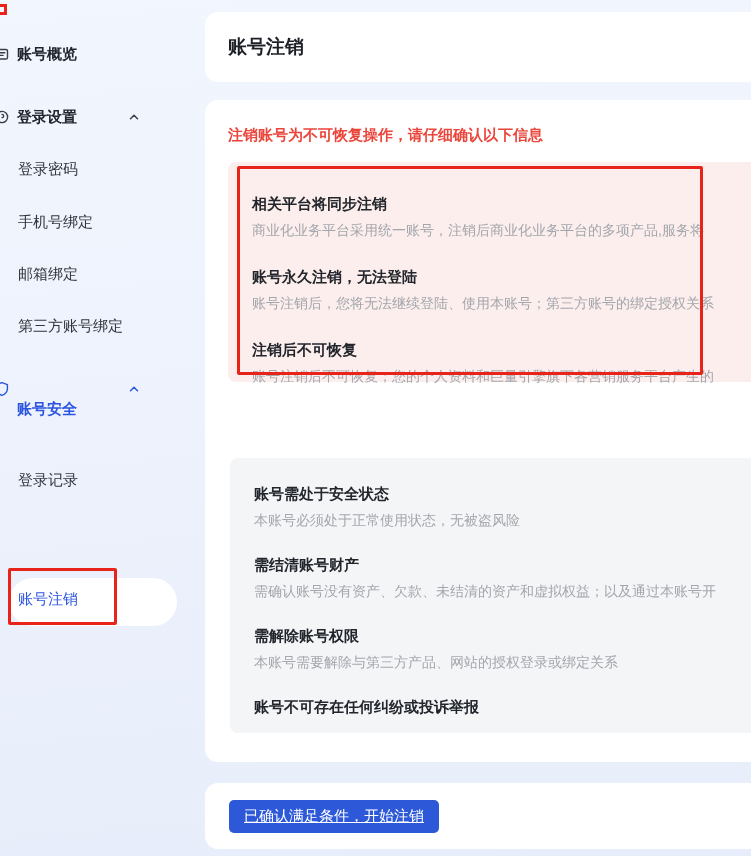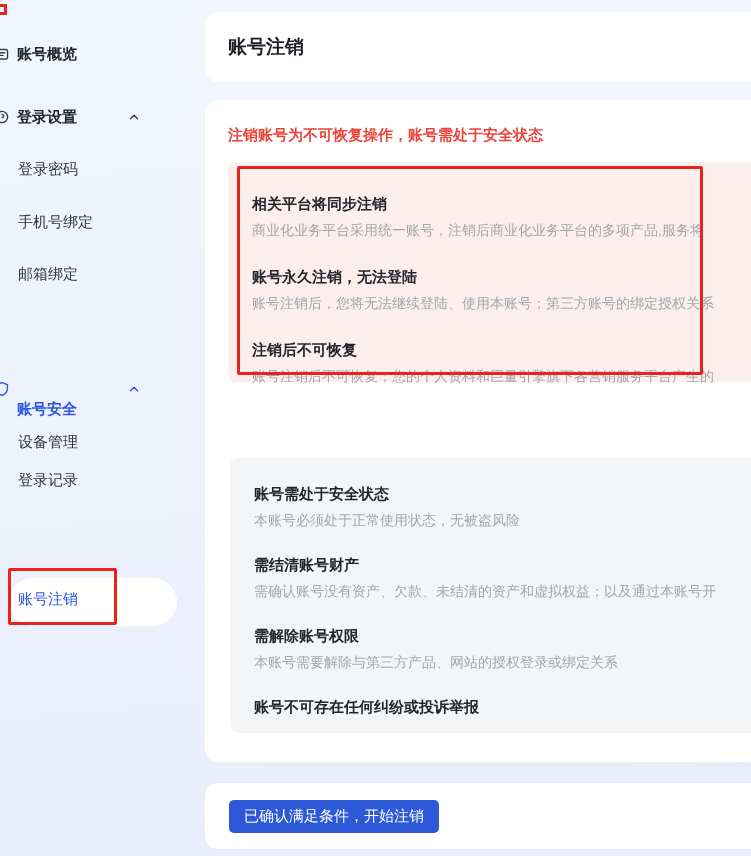--- a/index.html
+++ b/index.html
@@ -80,21 +80,21 @@
   }
   .notice-item p{
     font-size:14px;font-weight:400;color:#a3a6ad;line-height:22px;
     margin-top:4px;white-space:nowrap;
   }
   .card-footer{top:783px;height:66px;}
   .submit-btn{
     position:absolute;left:24px;top:17px;width:210px;height:33px;
     background:var(--button-blue);color:#ffffff;border:none;border-radius:5px;
     font-size:15px;font-family:inherit;cursor:pointer;white-space:nowrap;
-    display:flex;align-items:center;justify-content:center;
+    display:flex;align-items:center;justify-content:center;text-decoration:underline;
   }
 
   
   .anno{
     position:absolute;border:3px solid var(--red-annotation);
     z-index:50;pointer-events:none;background:transparent;
   }
   .anno-corner{left:-10px;top:4px;width:17px;height:11px;}
   .anno-sidebar{left:8px;top:568px;width:109px;height:57px;border-radius:2px;}
   .anno-warning{left:237px;top:166px;width:466px;height:209px;border-radius:2px;}
@@ -134,55 +134,55 @@
           <path d="M4 10l4-4 4 4"></path>
         </svg>
       </span>
     </div>
     <div class="srow sub" style="top:262px">
       <span class="slabel">邮箱绑定</span>
     </div>
     <div class="srow sub" style="top:210px">
       <span class="slabel">手机号绑定</span>
     </div>
+    <div class="srow sub" style="top:314px">
+      <span class="slabel">第三方账号绑定</span>
+    </div>
 
     <div class="srow group blue" style="top:377px">
       <span class="sicon">
         <svg viewBox="0 0 16 16" fill="none" stroke="currentColor" stroke-width="1.4" stroke-linecap="round" stroke-linejoin="round">
           <path d="M8 1.6 13.4 3.6v4.1c0 3.5-2.5 5.5-5.4 6.7-2.9-1.2-5.4-3.2-5.4-6.7V3.6Z"></path>
         </svg>
       </span>
       <span class="slabel">账号安全</span>
       <span class="chev">
         <svg viewBox="0 0 16 16" fill="none" stroke="currentColor" stroke-width="1.7" stroke-linecap="round" stroke-linejoin="round">
           <path d="M4 10l4-4 4 4"></path>
         </svg>
       </span>
     </div>
 
-    <div class="srow sub" style="top:430px">
-      <span class="slabel">设备管理</span>
-    </div>
     <div class="srow sub" style="top:468px">
       <span class="slabel">登录记录</span>
     </div>
     <div class="srow sub active" style="top:587px">
       <span class="slabel">账号注销</span>
     </div>
 
   </aside>
 
   <main>
 
     <section class="card card-title">
       <h1 class="page-title">账号注销</h1>
     </section>
 
     <section class="card card-main">
-      <div class="warning-line">注销账号为不可恢复操作，账号需处于安全状态</div>
+      <div class="warning-line">注销账号为不可恢复操作，请仔细确认以下信息</div>
 
       <div class="pink-box">
         <div class="notice-item">
           <h4>相关平台将同步注销</h4>
           <p>商业化业务平台采用统一账号，注销后商业化业务平台的多项产品,服务将</p>
         </div>
         <div class="notice-item">
           <h4>账号永久注销，无法登陆</h4>
           <p>账号注销后，您将无法继续登陆、使用本账号；第三方账号的绑定授权关系</p>
         </div>

